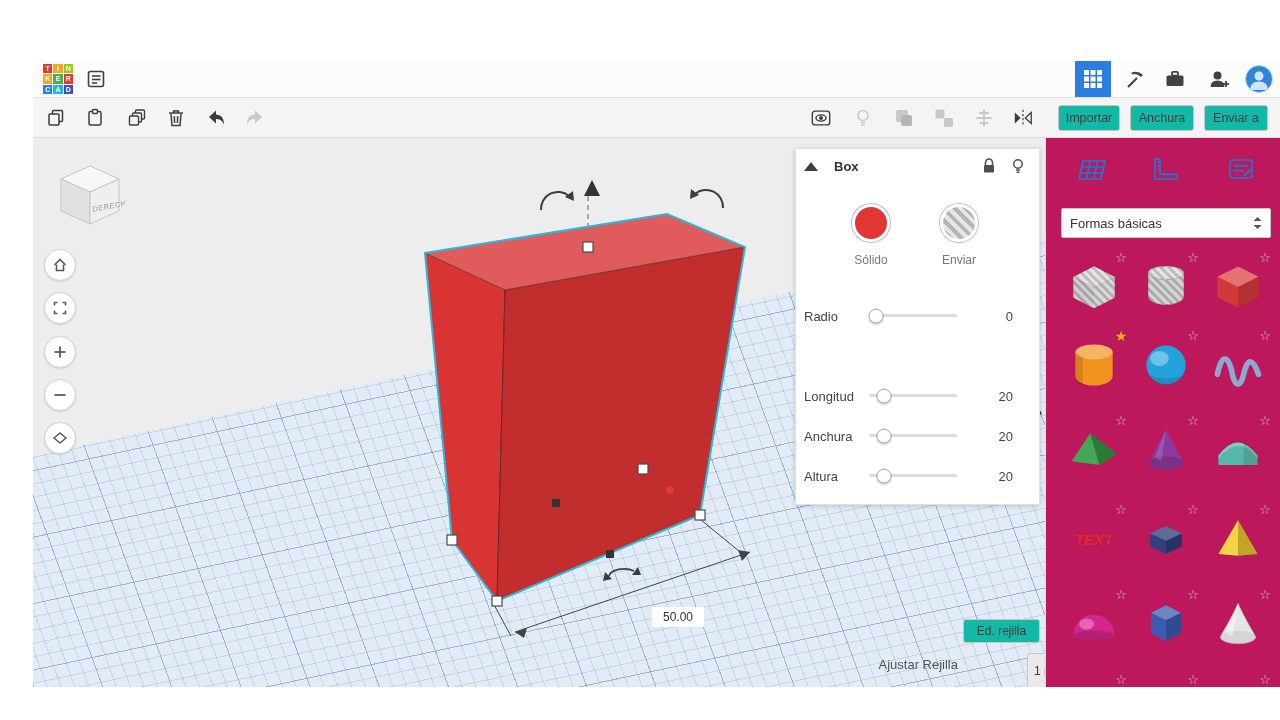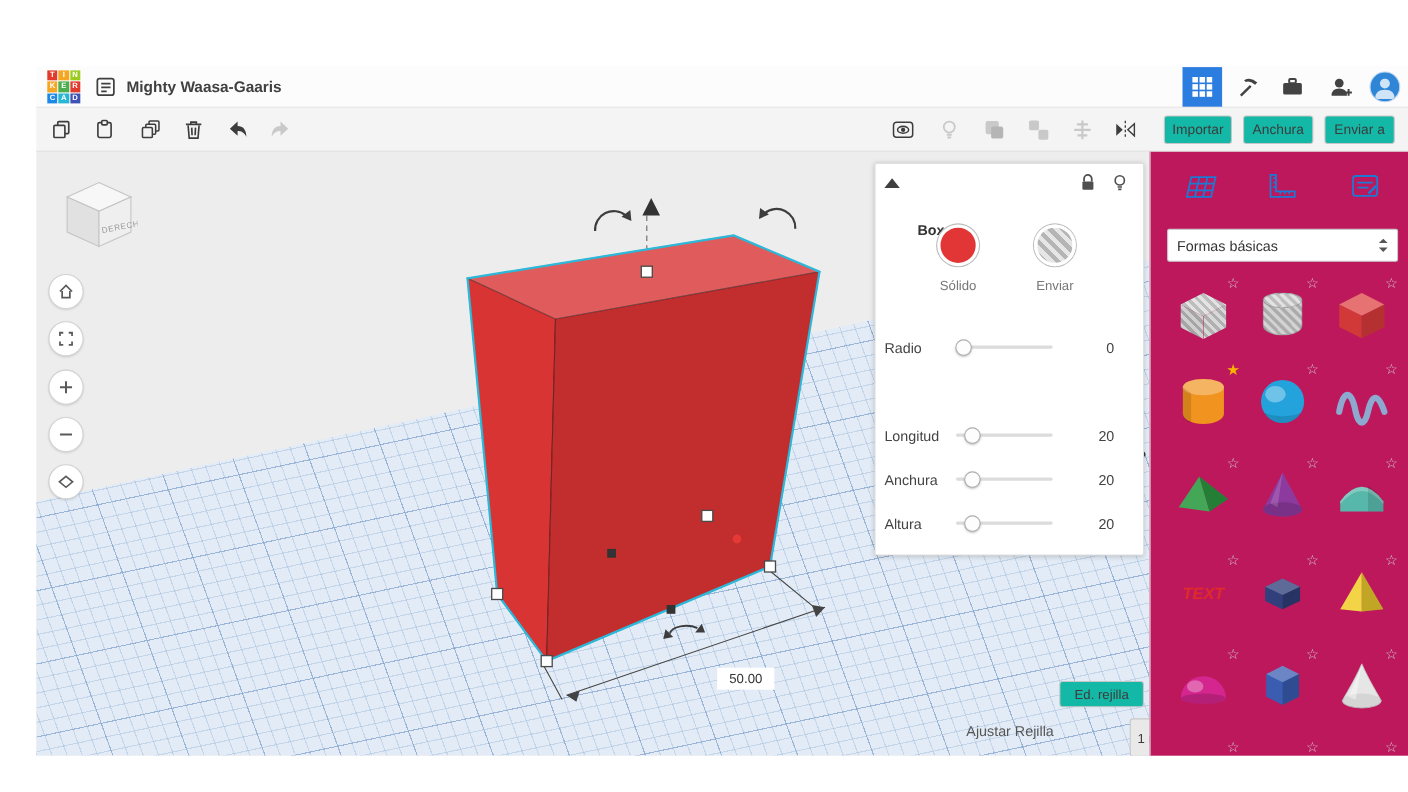--- a/index.html
+++ b/index.html
@@ -41,21 +41,21 @@
   #edit-grid-btn { font-size:12px; }
   #snap-label { font-size:13px; color:#555; text-align:right; }
   #snap-dd { background:#e9e9e9; border:1px solid #c8c8c8; border-radius:3px; display:flex; align-items:center;
              font-size:12px; color:#3c3c3c; padding:0 6px; justify-content:space-between; }
 
   
   #inspector { left:795px; top:148px; width:245px; height:357px; background:#fff; border:1px solid #e0e0e0;
                border-radius:2px; box-shadow:0 1px 5px rgba(0,0,0,.18); }
   #insp-collapse { left:8px; top:13px; width:0; height:0; border-left:7px solid transparent; border-right:7px solid transparent;
                    border-bottom:9px solid #3f3f3f; }
-  #insp-title { left:38px; top:0; height:34px; display:flex; align-items:center; font-size:13px; font-weight:bold; color:#333;margin-top:43px; }
+  #insp-title { left:38px; top:0; height:34px; display:flex; align-items:center; font-size:13px; font-weight:bold; color:#333; }
   .swatch { width:38px; height:38px; border-radius:50%; border:3px solid #fff; box-shadow:0 0 0 1px #bdbdbd; }
   #swatch-hole { background:repeating-linear-gradient(45deg,#e6e6e6 0 4px,#b5b5b5 4px 8px); }
   .swatch-label { top:104px; width:80px; text-align:center; font-size:12px; color:#777; }
   .slider-row { left:0; width:245px; height:36px; }
   .slider-label { left:8px; top:0; height:36px; display:flex; align-items:center; font-size:13px; color:#444; }
   .slider-track { left:73px; top:16px; width:88px; height:3px; background:#dcdcdc; border-radius:2px; }
   .slider-fill { left:0; top:0; height:3px; border-radius:2px; }
   .slider-knob { top:1.5px; width:15px; height:15px; border-radius:50%; background:#fdfdfd; border:1px solid #b0b0b0;
                  box-shadow:0 1px 2px rgba(0,0,0,.25); transform:translate(-50%,-50%); }
   .slider-value { left:175px; top:0; width:42px; height:36px; display:flex; align-items:center; justify-content:flex-end;
@@ -97,21 +97,20 @@
       <span style="background-color: rgb(63, 81, 181);">D</span>
     </div>
     <div id="menu-icon" class="abs">
       <svg width="22" height="22" viewBox="0 0 22 22" fill="none" stroke="#3f3f3f" stroke-width="1.6">
         <rect x="3.5" y="3.5" width="15" height="15" rx="2"></rect>
         <line x1="7" y1="8" x2="15.5" y2="8"></line>
           <line x1="7" y1="11.5" x2="15.5" y2="11.5"></line>
           <line x1="7" y1="15" x2="12" y2="15"></line>
       </svg>
     </div>
-    <div id="doc-title" class="abs">Mighty Waasa-Gaaris</div>
 
     <div id="grid-view-btn" class="abs">
       <svg width="20" height="20" viewBox="0 0 20 20" fill="#fff">
         <rect x="1" y="1" width="5" height="5"></rect>
           <rect x="7.5" y="1" width="5" height="5"></rect>
           <rect x="14" y="1" width="5" height="5"></rect>
         <rect x="1" y="7.5" width="5" height="5"></rect>
           <rect x="7.5" y="7.5" width="5" height="5"></rect>
           <rect x="14" y="7.5" width="5" height="5"></rect>
         <rect x="1" y="14" width="5" height="5"></rect>

